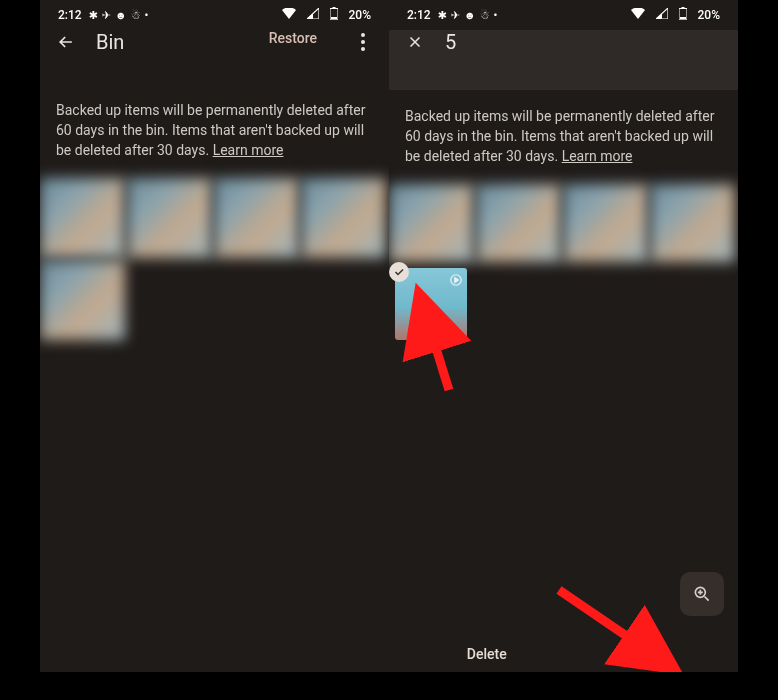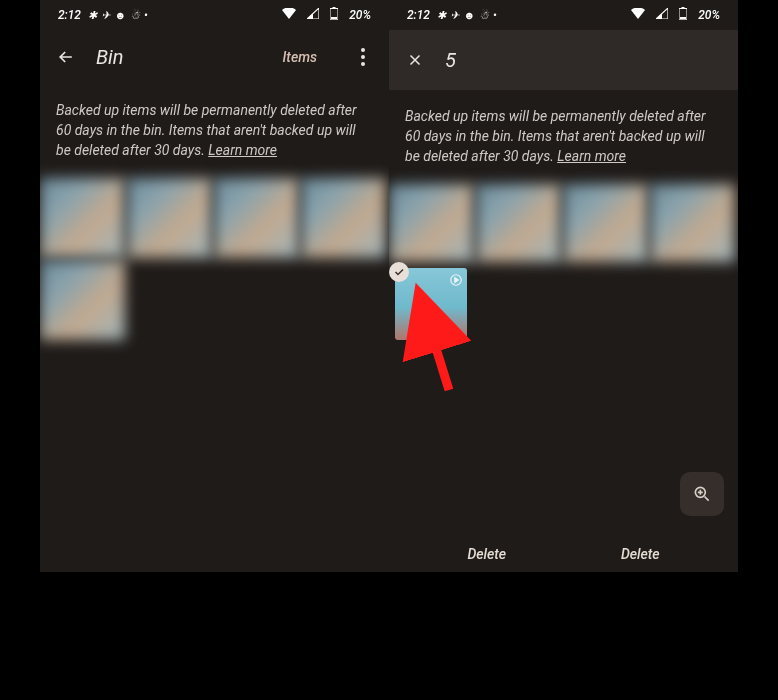--- a/index.html
+++ b/index.html
@@ -8,43 +8,41 @@
       height: 700px;
       background: #000;
       display: flex;
       font-family: Roboto, -apple-system, sans-serif;
       color: #e8e6e3;
       overflow: hidden;
     }
     .sidebar-pad { width: 40px; background: #000; }
     .phone {
       width: 349px;
-      height: 572px;
+      height: 672px;
       background: #1f1b19;
       position: relative;
       overflow: hidden;
-      font-style: italic;
     }
     .status-bar {
       height: 30px;
       display: flex;
       align-items: center;
       justify-content: space-between;
       padding: 0 18px;
       font-size: 12px;
       font-weight: 500;
       color: #fff;
     }
     .status-left { display: flex; align-items: center; gap: 7px; }
     .status-right { display: flex; align-items: center; gap: 11px; }
     .status-icons { display: flex; gap: 4px; font-size: 11px; }
     .top-bar {
       height: 54px;
       display: flex;
-      align-items: center;
       padding: 0 14px;
       gap: 18px;
     }
     .top-bar.selection {
       background: #2f2a27;
       height: 60px;
     }
     .icon-btn {
       width: 24px; height: 24px;
       display: flex; align-items: center; justify-content: center;
@@ -182,21 +180,21 @@
     </div>
   </div>
 
   <div class="top-bar">
     <div class="icon-btn">
       <svg width="20" height="20" viewBox="0 0 24 24" fill="none" stroke="currentColor" stroke-width="2">
           <path d="M19 12H5M11 18l-6-6 6-6"></path>
         </svg>
     </div>
     <div class="title">Bin</div>
-    <div class="select-link">Items</div>
+    <div class="select-link">Restore</div>
     <div class="icon-btn menu-dots">
       <svg width="4" height="18" viewBox="0 0 4 18" fill="currentColor">
           <circle cx="2" cy="2" r="2"></circle>
           <circle cx="2" cy="9" r="2"></circle>
           <circle cx="2" cy="16" r="2"></circle>
         </svg>
     </div>
   </div>
 
   <div class="info-text">

